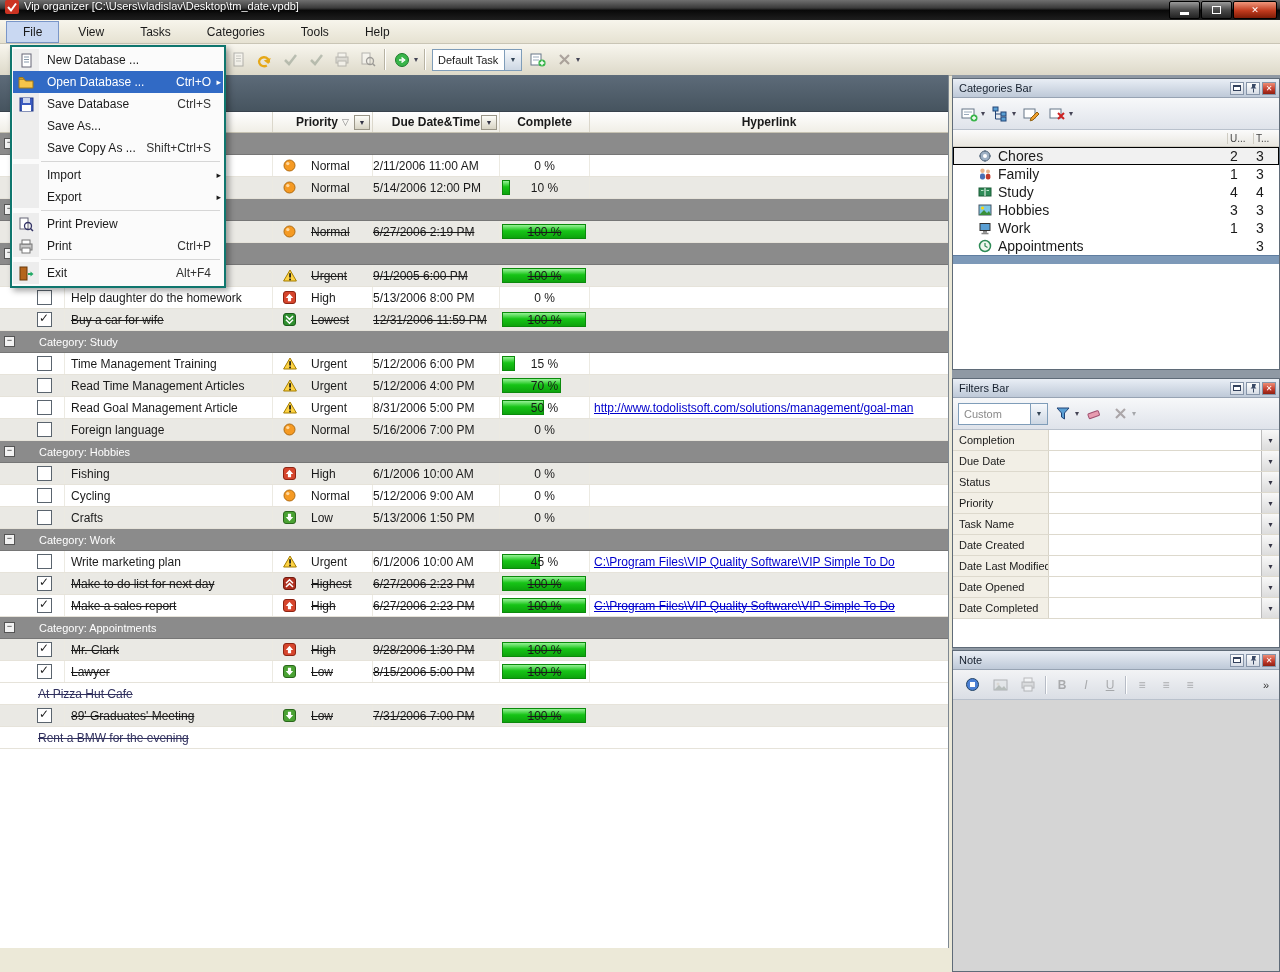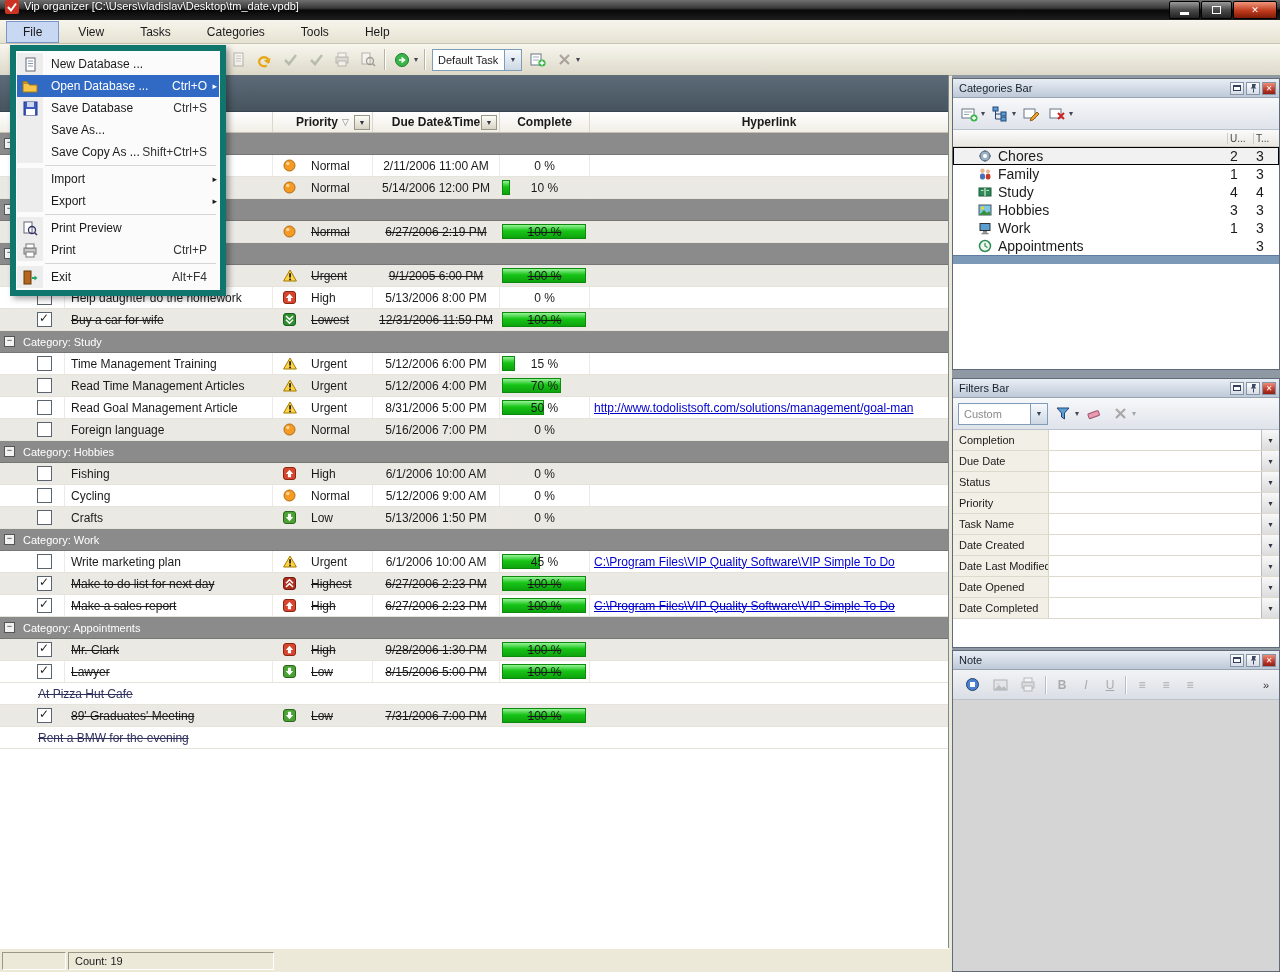--- a/index.html
+++ b/index.html
@@ -49,26 +49,26 @@
   .w-check{width:65px}.w-name{width:208px}.w-prio{width:100px}.w-due{width:127px}.w-comp{width:90px}.w-link{flex:1;border-right:none;}
   .sort-g{color:#777;font-size:9px;margin-left:4px;}
   .th-filter{position:absolute;right:2px;top:3px;width:14px;height:13px;font-size:7px;color:#334;
     border:1px solid #9a9688;background:linear-gradient(#fdfdf8,#d8d4c4);display:flex;align-items:center;justify-content:center;font-weight:normal;}
 
   .trow{display:flex;height:22px;border-bottom:1px solid #e6e3da;box-sizing:border-box;background:#fff;}
   .trow.shade{background:#eae9e4;}
   .trow.group{background:#8b8b8b;border-bottom:1px solid #767676;color:#fff;align-items:center;font-size:11px;}
   .grp-box{width:9px;height:9px;margin-left:4px;background:#f2f2f2;border:1px solid #555;color:#222;
     font-size:9px;line-height:7px;text-align:center;display:inline-block;}
-  .grp-label{margin-left:8px;}
+  .grp-label{margin-left:24px;}
   .cell{box-sizing:border-box;border-right:1px solid #eceae2;display:flex;align-items:center;}
   .c-check{width:65px;padding-left:37px;}
   .c-name{width:208px;padding-left:6px;overflow:hidden;white-space:nowrap;}
   .c-prio{width:100px;gap:14px;padding-left:10px;}
-  .c-due{width:127px;justify-content:center;}
+  .c-due{width:127px;justify-content:flex-start;}
   .c-comp{width:90px;position:relative;}
   .c-link{flex:1;padding-left:4px;overflow:hidden;border-right:none;}
   .cb{width:13px;height:13px;background:#fff;border:1px solid #5a646e;position:relative;display:inline-block;}
   .cb.on::after{content:"✓";position:absolute;left:1px;top:-2px;font-size:12px;font-weight:bold;color:#222;}
   .p-icon{display:inline-flex;width:14px;height:13px;}
   .pr-fill{position:absolute;left:2px;top:3px;height:15px;background:linear-gradient(#97f297,#17c417 45%,#0da30d);
     border:1px solid #0b8a0b;box-sizing:border-box;}
   .pr-text{position:absolute;left:0;width:100%;text-align:center;line-height:22px;}
   .tlink{color:#0000cc;text-decoration:underline;white-space:nowrap;overflow:hidden;display:block;}
   .trow.done .tname,.trow.done .due-text,.trow.done .p-label,.trow.done .pr-text{text-decoration:line-through;}
@@ -120,21 +120,21 @@
     display:flex;align-items:center;justify-content:center;font-size:8px;color:#334;}
 
   .note-toolbar{height:30px;background:linear-gradient(#f2f3f5,#dadee5);border-bottom:1px solid #b9c1cc;
     display:flex;align-items:center;gap:6px;padding:0 4px 0 8px;box-sizing:border-box;}
   .nt-glyph{width:18px;text-align:center;font-size:12px;color:#555;}
   .nt-sep{width:1px;height:18px;background:#b7bcc6;border-right:1px solid #fff;}
   .nt-chev{margin-left:auto;color:#333;font-size:11px;}
   .note-content{height:274px;background:#d5d5d5;}
 
   
-  .filemenu{position:absolute;left:10px;top:45px;width:216px;background:#fbfbfb;border:6px solid #0f766e;
+  .filemenu{position:absolute;left:10px;top:45px;width:216px;background:#fbfbfb;border:2px solid #0f766e;
     box-shadow:3px 3px 6px rgba(0,0,0,.35);z-index:60;padding:2px 1px;box-sizing:border-box;}
   .fm-item{display:flex;align-items:center;height:22px;position:relative;}
   .fm-icon{width:26px;height:22px;background:#ededed;display:inline-flex;align-items:center;justify-content:center;flex:none;}
   .fm-label{padding-left:8px;white-space:nowrap;}
   .fm-short{margin-left:auto;padding-right:12px;color:#333;}
   .fm-arrow{position:absolute;right:2px;font-size:9px;top:6px;}
   .fm-item.hl{background:#316ac5;color:#fff;}
   .fm-item.hl .fm-icon{background:transparent;}
   .fm-item.hl .fm-short{color:#fff;}
   .fm-sep{height:1px;background:#d6d6d6;margin:2px 3px 2px 28px;}
@@ -774,24 +774,20 @@
             <span class="pr-text">100 %</span>
           </div>
           <div class="cell c-link"></div>
         </div>
         <div class="trow noterow">
           <span class="note-text">Rent a BMW for the evening</span>
         </div>
       </div>
   </div>
 
-  <div class="statusbar">
-    <div class="sb-cell sb1"></div>
-    <div class="sb-cell sb2">Count: 19</div>
-  </div>
 
   <div class="rightcol">
 
     <div class="panel cat-panel">
       <div class="panel-head">
         <span>Categories Bar</span>
         <span class="ph-btns" id="cat-ph">
             <span class="ph-btn">
               <span class="glyph-min"></span>
             </span>

